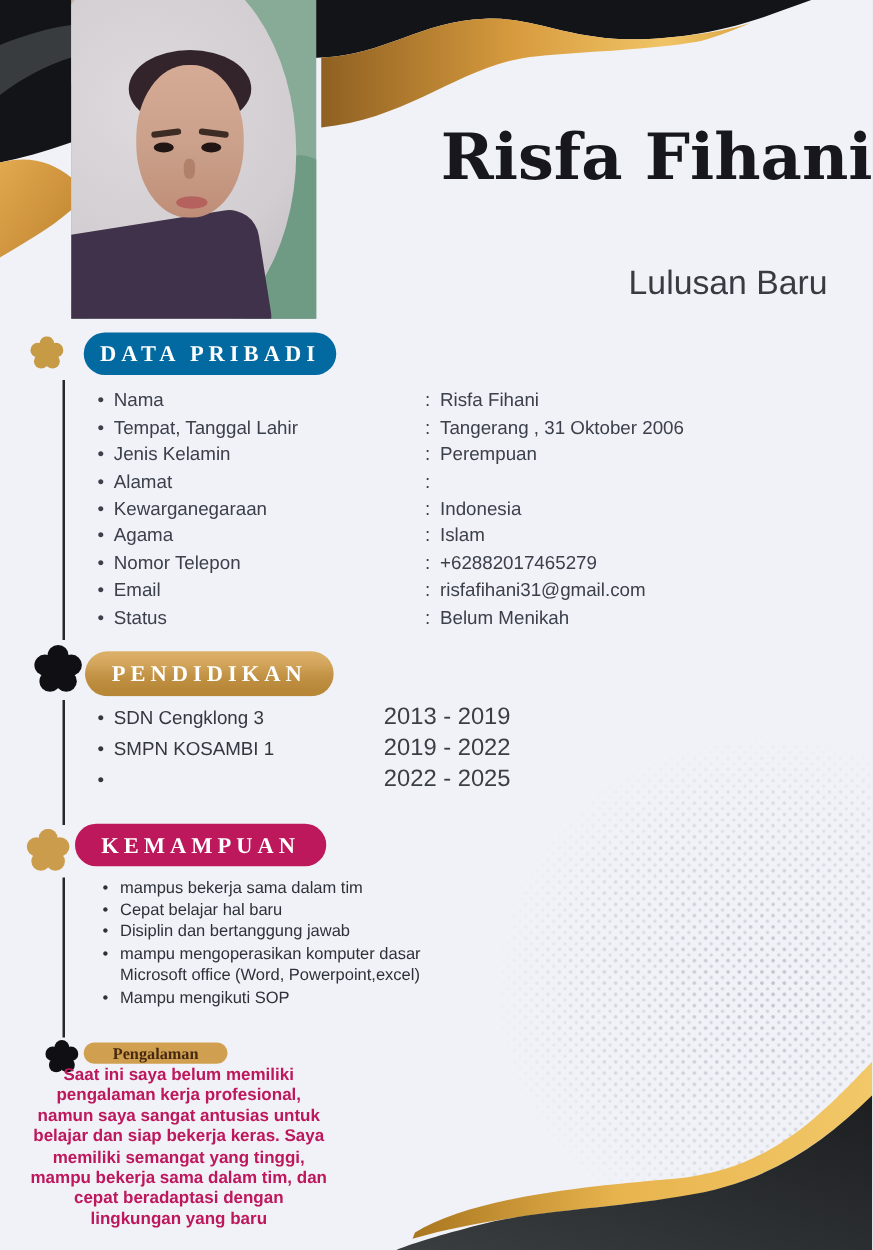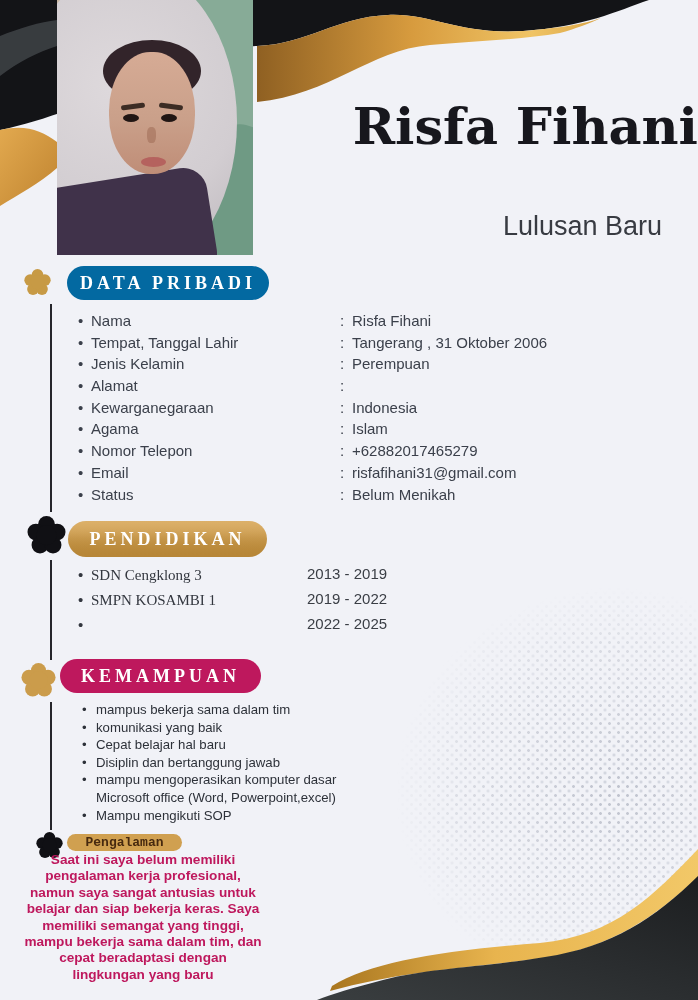--- a/index.html
+++ b/index.html
@@ -66,36 +66,36 @@
     display:flex;align-items:center;justify-content:center;
     font-family:"Liberation Serif",serif;font-weight:bold;color:#ffffff;
     letter-spacing:4px;font-size:18px;white-space:nowrap;
   }
   .pill-data{left:67px;top:266px;width:202px;height:34px;background:#0369a1;}
   .pill-edu{left:68px;top:521px;width:199px;height:36px;background:linear-gradient(180deg,#dcb069 0%,#c2914040 45%,#b78637 100%),linear-gradient(180deg,#d9ad66,#b78637);}
   .pill-skill{left:60px;top:659px;width:201px;height:34px;background:#be185d;}
   .pill-exp{
     position:absolute;z-index:4;left:67px;top:834px;width:115px;height:17px;border-radius:9px;
     background:#d0a050;display:flex;align-items:center;justify-content:center;
-    font-family:Liberation Mono, monospace;font-weight:bold;font-size:13px;color:#46290f;
+    font-family:Liberation Serif, serif;font-weight:bold;font-size:13px;color:#46290f;
   }
   
   .dp-list{position:absolute;left:78px;top:310px;z-index:4;margin:0;padding:0;list-style:none;width:600px;}
   .dp-row{position:relative;height:21.7px;line-height:21.7px;font-size:15px;color:#3b404b;}
   .dp-label{display:inline-block;padding-left:13px;position:relative;}
   .dp-label::before{content:"•";position:absolute;left:0;top:0;color:#3b404b;}
   .dp-colon{position:absolute;left:262px;top:0;}
   .dp-value{position:absolute;left:274px;top:0;white-space:nowrap;}
   
   .edu-list{position:absolute;left:78px;top:567px;z-index:4;margin:0;padding:0;list-style:none;}
   .edu-row{position:relative;width:200px;padding-left:13px;box-sizing:border-box;
     line-height:16.5px;font-size:15px;color:#33373f;margin-bottom:8.5px;}
   .edu-row::before{content:"•";position:absolute;left:0;top:0;color:#33373f;}
-  .edu-school{display:inline;font-family:Liberation Serif, serif;}
-  .edu-years{position:absolute;left:229px;top:-1px;white-space:nowrap;font-size:15px;color:#3a3e45;}
+  .edu-school{display:inline;}
+  .edu-years{position:absolute;left:229px;top:-1px;white-space:nowrap;font-size:19px;color:#3a3e45;}
   
   .sk-list{position:absolute;left:78px;top:697px;z-index:4;margin:4px;padding:0;list-style:none;width:310px;}
   .sk-row{position:relative;padding-left:14px;line-height:17.6px;font-size:13.2px;color:#2d3139;}
   .sk-row::before{content:"•";position:absolute;left:0;top:0;color:#2d3139;}
   
   .exp-text{
     position:absolute;left:24px;top:852px;width:238px;z-index:4;
     text-align:center;font-weight:bold;font-size:13.6px;line-height:16.4px;color:#be185d;
   }
 </style>
@@ -278,21 +278,20 @@
       <li class="edu-row">
         <span class="edu-years">2022 - 2025</span>
       </li>
     </ul>
 
   <div class="pill pill-skill">KEMAMPUAN</div>
   <ul class="sk-list">
 
       <li class="sk-row">mampus bekerja sama dalam tim</li>
 
-      <li class="sk-row">komunikasi yang baik</li>
 
       <li class="sk-row">Cepat belajar hal baru</li>
 
       <li class="sk-row">Disiplin dan bertanggung jawab</li>
 
       <li class="sk-row">mampu mengoperasikan komputer dasar Microsoft office (Word, Powerpoint,excel)</li>
 
       <li class="sk-row">Mampu mengikuti SOP</li>
     </ul>
 

